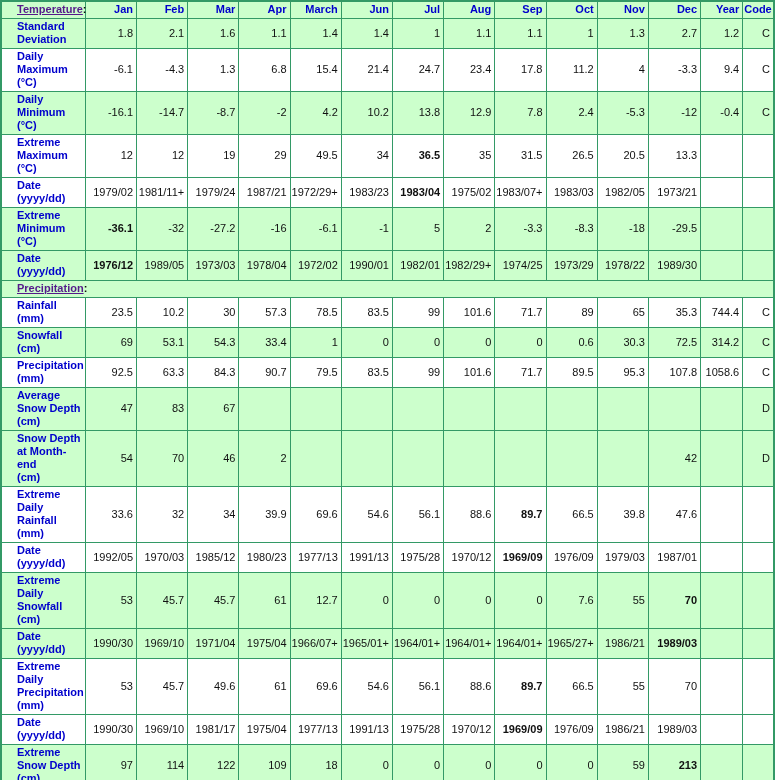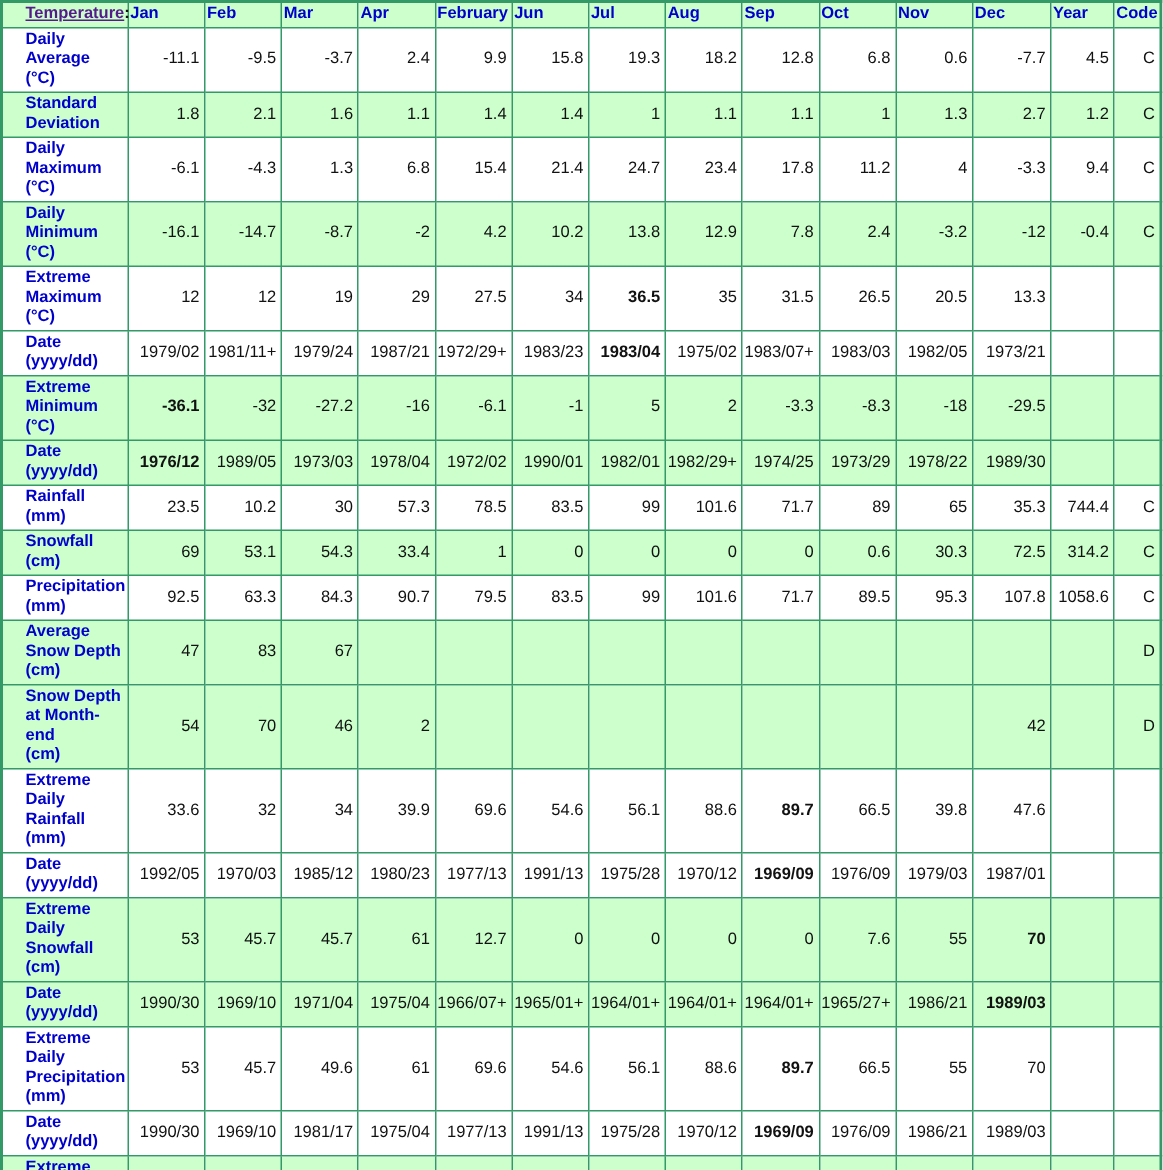--- a/index.html
+++ b/index.html
@@ -11,21 +11,21 @@
     --white:#FFFFFF;
   }
   html,body{margin:0;padding:0;background:#fff;}
   body{width:775px;font-family:"Liberation Sans",sans-serif;color:var(--text);}
   table{border-collapse:collapse;table-layout:fixed;width:775px;border:2px solid var(--border);}
   td{border:1px solid var(--border);padding:1px 3px 2px 1px;font-size:11px;line-height:13px;
      vertical-align:middle;white-space:nowrap;overflow:hidden;}
   .label-cell{font-weight:bold;color:var(--blue);white-space:pre-line;text-align:left;
               padding-left:15px;overflow:visible;}
   .num{text-align:right;}
-  .mh{color:var(--blue);font-weight:bold;text-align:left;}
+  .mh{color:var(--blue);font-weight:bold;text-align:right;}
   .g{background:var(--green);}
   .w{background:var(--white);}
   .b{font-weight:bold;}
   a.sec-link{color:var(--purple);text-decoration:underline;font-weight:bold;cursor:pointer;}
   .colon{color:var(--text);font-weight:bold;text-decoration:none;}
 </style>
 </head>
 <body>
 
 <table>
@@ -46,48 +46,30 @@
     <col style="width:42px">
     <col style="width:31px">
   </colgroup>
   <tbody>
       <tr>
         <td class="label-cell g"><a class="sec-link">Temperature</a><span class="colon">:</span></td>
         <td class="mh g">Jan</td>
         <td class="mh g">Feb</td>
         <td class="mh g">Mar</td>
         <td class="mh g">Apr</td>
-        <td class="mh g">February</td>
+        <td class="mh g">March</td>
         <td class="mh g">Jun</td>
         <td class="mh g">Jul</td>
         <td class="mh g">Aug</td>
         <td class="mh g">Sep</td>
         <td class="mh g">Oct</td>
         <td class="mh g">Nov</td>
         <td class="mh g">Dec</td>
         <td class="mh g">Year</td>
         <td class="mh g">Code</td>
-      </tr>
-      <tr>
-        <td class="label-cell w">Daily Average
-(°C)</td>
-        <td class="num w">-11.1</td>
-        <td class="num w">-9.5</td>
-        <td class="num w">-3.7</td>
-        <td class="num w">2.4</td>
-        <td class="num w">9.9</td>
-        <td class="num w">15.8</td>
-        <td class="num w">19.3</td>
-        <td class="num w">18.2</td>
-        <td class="num w">12.8</td>
-        <td class="num w">6.8</td>
-        <td class="num w">0.6</td>
-        <td class="num w">-7.7</td>
-        <td class="num w">4.5</td>
-        <td class="num w">C</td>
       </tr>
       <tr>
         <td class="label-cell g">Standard
 Deviation</td>
         <td class="num g">1.8</td>
         <td class="num g">2.1</td>
         <td class="num g">1.6</td>
         <td class="num g">1.1</td>
         <td class="num g">1.4</td>
         <td class="num g">1.4</td>
@@ -126,34 +108,34 @@
         <td class="num g">-16.1</td>
         <td class="num g">-14.7</td>
         <td class="num g">-8.7</td>
         <td class="num g">-2</td>
         <td class="num g">4.2</td>
         <td class="num g">10.2</td>
         <td class="num g">13.8</td>
         <td class="num g">12.9</td>
         <td class="num g">7.8</td>
         <td class="num g">2.4</td>
-        <td class="num g">-3.2</td>
+        <td class="num g">-5.3</td>
         <td class="num g">-12</td>
         <td class="num g">-0.4</td>
         <td class="num g">C</td>
       </tr>
       <tr>
         <td class="label-cell w">Extreme
 Maximum
 (°C)</td>
         <td class="num w">12</td>
         <td class="num w">12</td>
         <td class="num w">19</td>
         <td class="num w">29</td>
-        <td class="num w">27.5</td>
+        <td class="num w">49.5</td>
         <td class="num w">34</td>
         <td class="num w b">36.5</td>
         <td class="num w">35</td>
         <td class="num w">31.5</td>
         <td class="num w">26.5</td>
         <td class="num w">20.5</td>
         <td class="num w">13.3</td>
         <td class="num w"></td>
         <td class="num w"></td>
       </tr>
@@ -204,20 +186,23 @@
         <td class="num g">1972/02</td>
         <td class="num g">1990/01</td>
         <td class="num g">1982/01</td>
         <td class="num g">1982/29+</td>
         <td class="num g">1974/25</td>
         <td class="num g">1973/29</td>
         <td class="num g">1978/22</td>
         <td class="num g">1989/30</td>
         <td class="num g"></td>
         <td class="num g"></td>
+      </tr>
+      <tr>
+        <td class="label-cell g" colspan="15"><a class="sec-link">Precipitation</a><span class="colon">:</span></td>
       </tr>
       <tr>
         <td class="label-cell w">Rainfall (mm)</td>
         <td class="num w">23.5</td>
         <td class="num w">10.2</td>
         <td class="num w">30</td>
         <td class="num w">57.3</td>
         <td class="num w">78.5</td>
         <td class="num w">83.5</td>
         <td class="num w">99</td>

